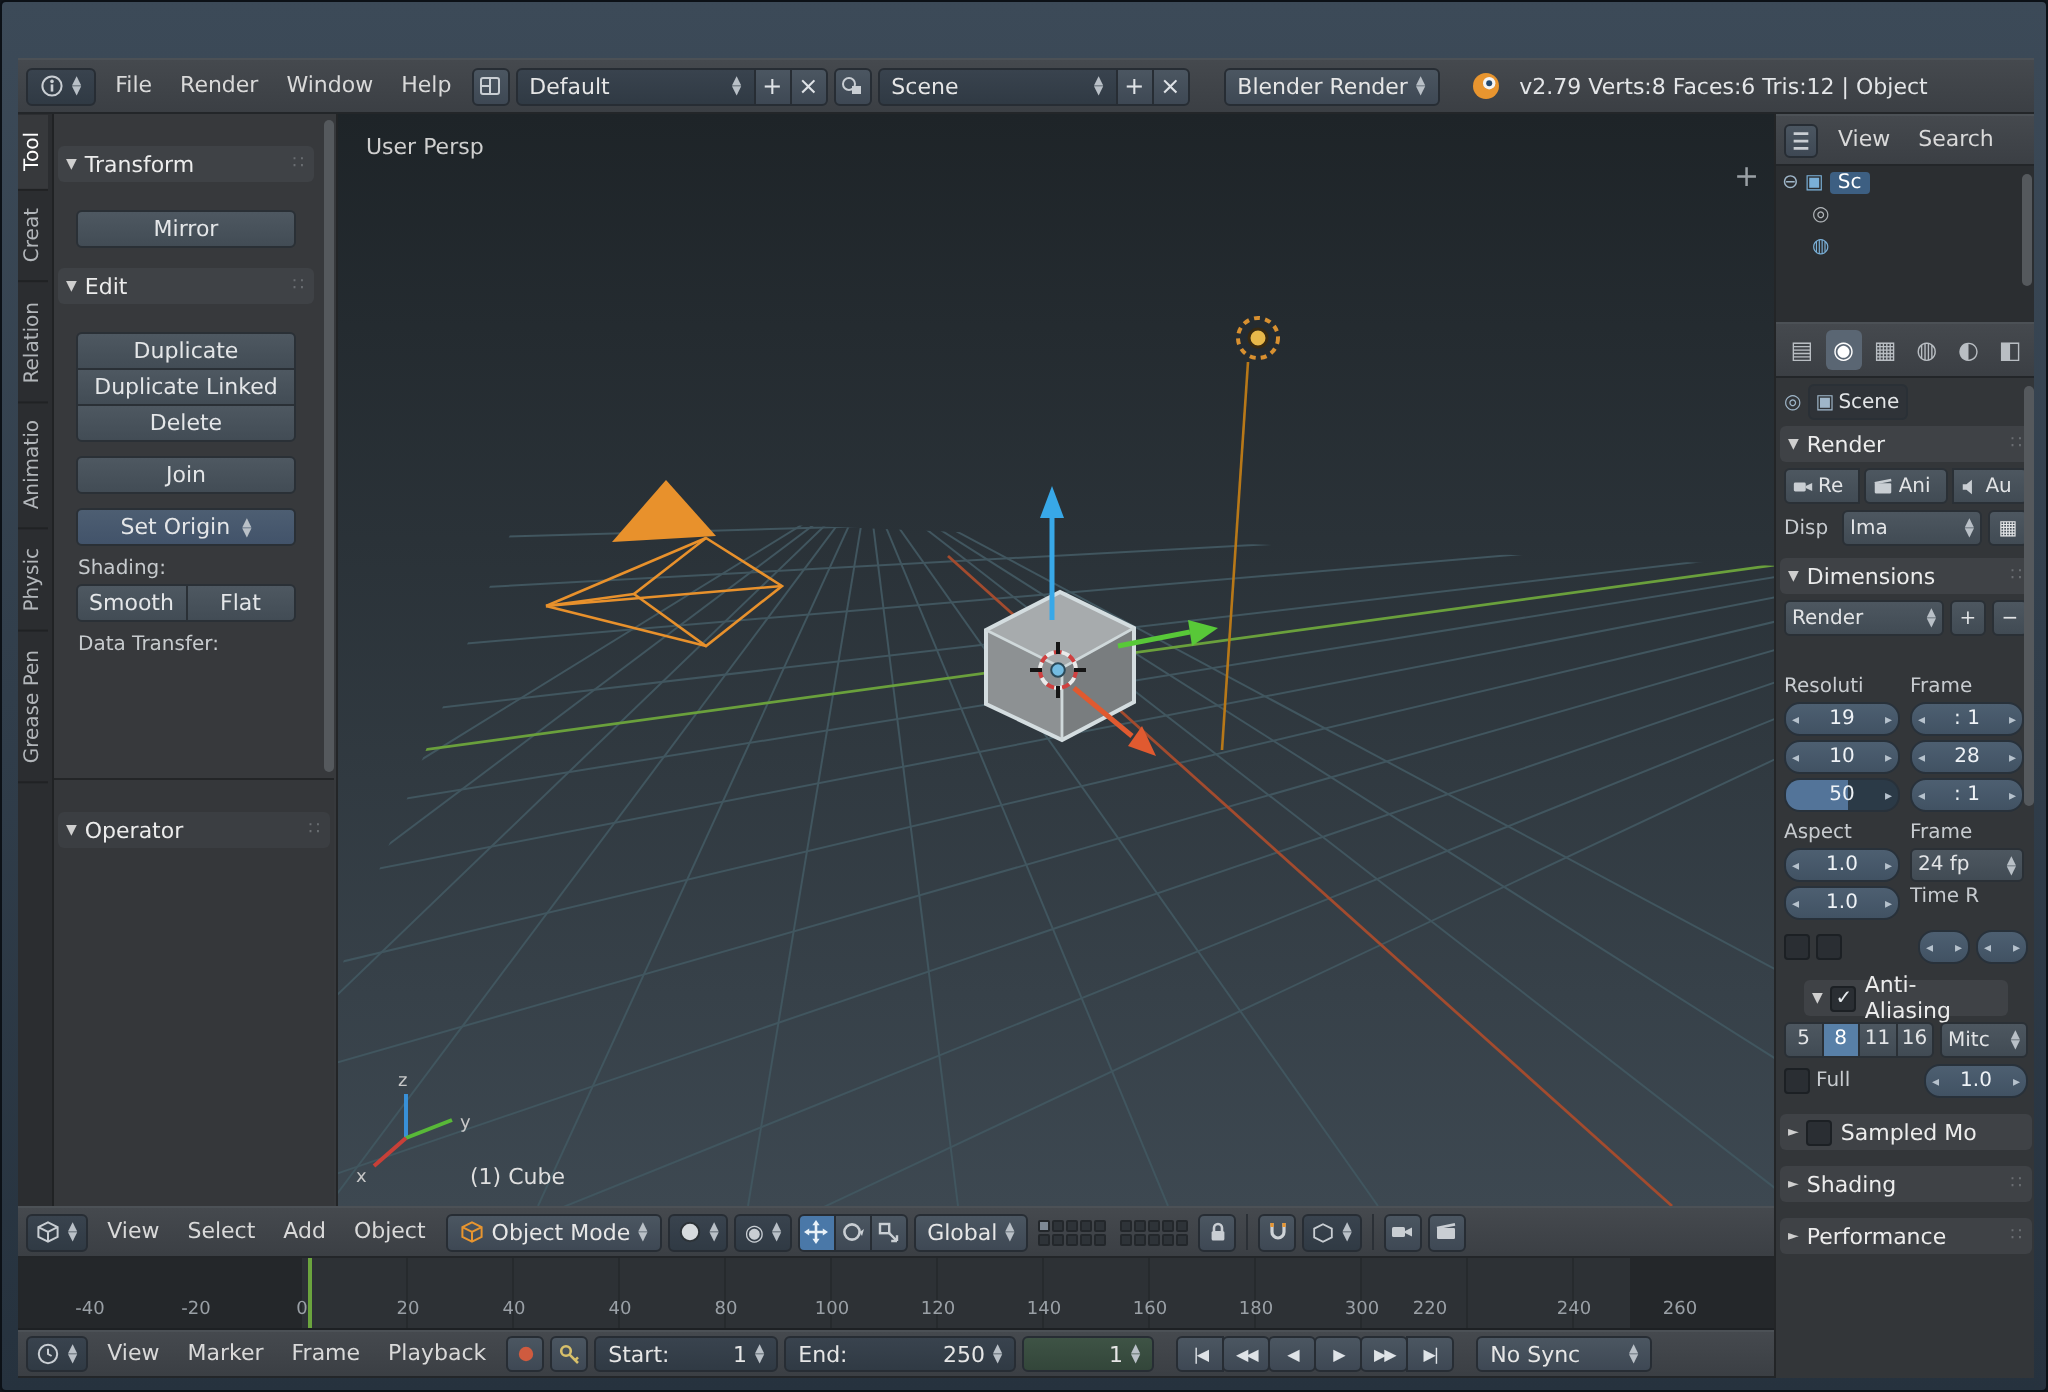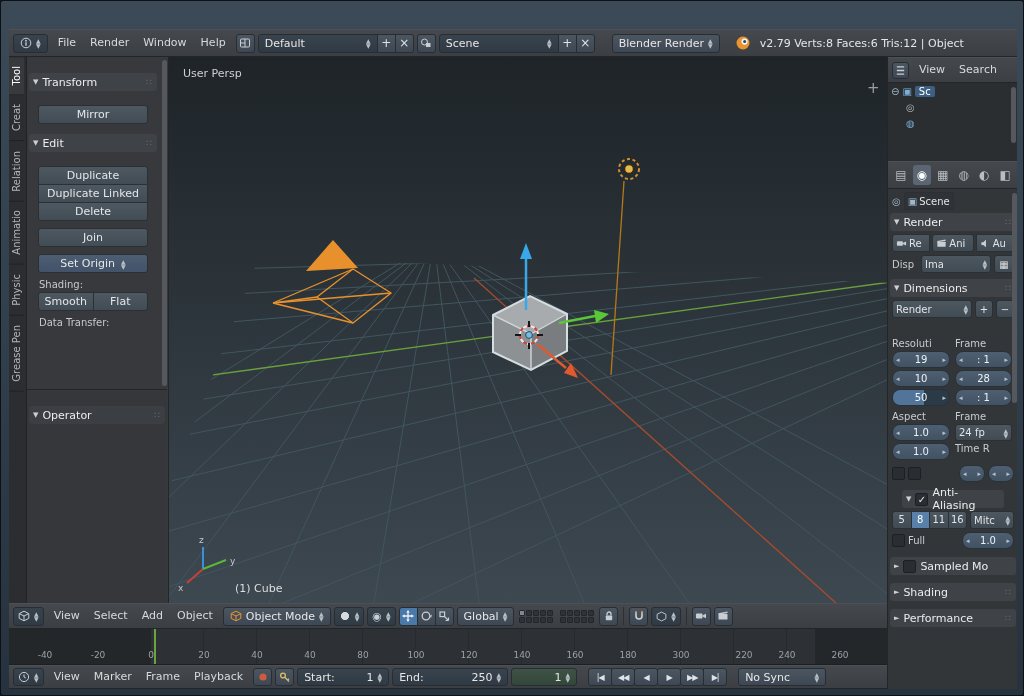--- a/index.html
+++ b/index.html
@@ -594,21 +594,21 @@
           <span class="ruler-num" style="left: 195px;">20</span>
           <span class="ruler-num" style="left: 248px;">40</span>
           <span class="ruler-num" style="left: 301px;">40</span>
           <span class="ruler-num" style="left: 354px;">80</span>
           <span class="ruler-num" style="left: 407px;">100</span>
           <span class="ruler-num" style="left: 460px;">120</span>
           <span class="ruler-num" style="left: 513px; text-align: right;">140</span>
           <span class="ruler-num" style="left: 566px;">160</span>
           <span class="ruler-num" style="left: 619px;">180</span>
           <span class="ruler-num" style="left: 672px;">300</span>
-          <span class="ruler-num" style="left: 735px;">220</span>
+          <span class="ruler-num" style="left: 706px;">220</span>
           <span class="ruler-num" style="left: 778px;">240</span>
           <span class="ruler-num" style="left: 831px;">260</span>
         </div>
     </div>
 
     <div class="region hdrbar" id="tl-header">
       <span class="dd dark" style="padding:0 4px;height:18px">
         <svg width="12" height="12" viewBox="0 0 12 12">
             <circle cx="6" cy="6" r="4.6" fill="none" stroke="#c9ced3"></circle>
             <path d="M6 3.4V6l1.8 1" stroke="#c9ced3" fill="none"></path>

